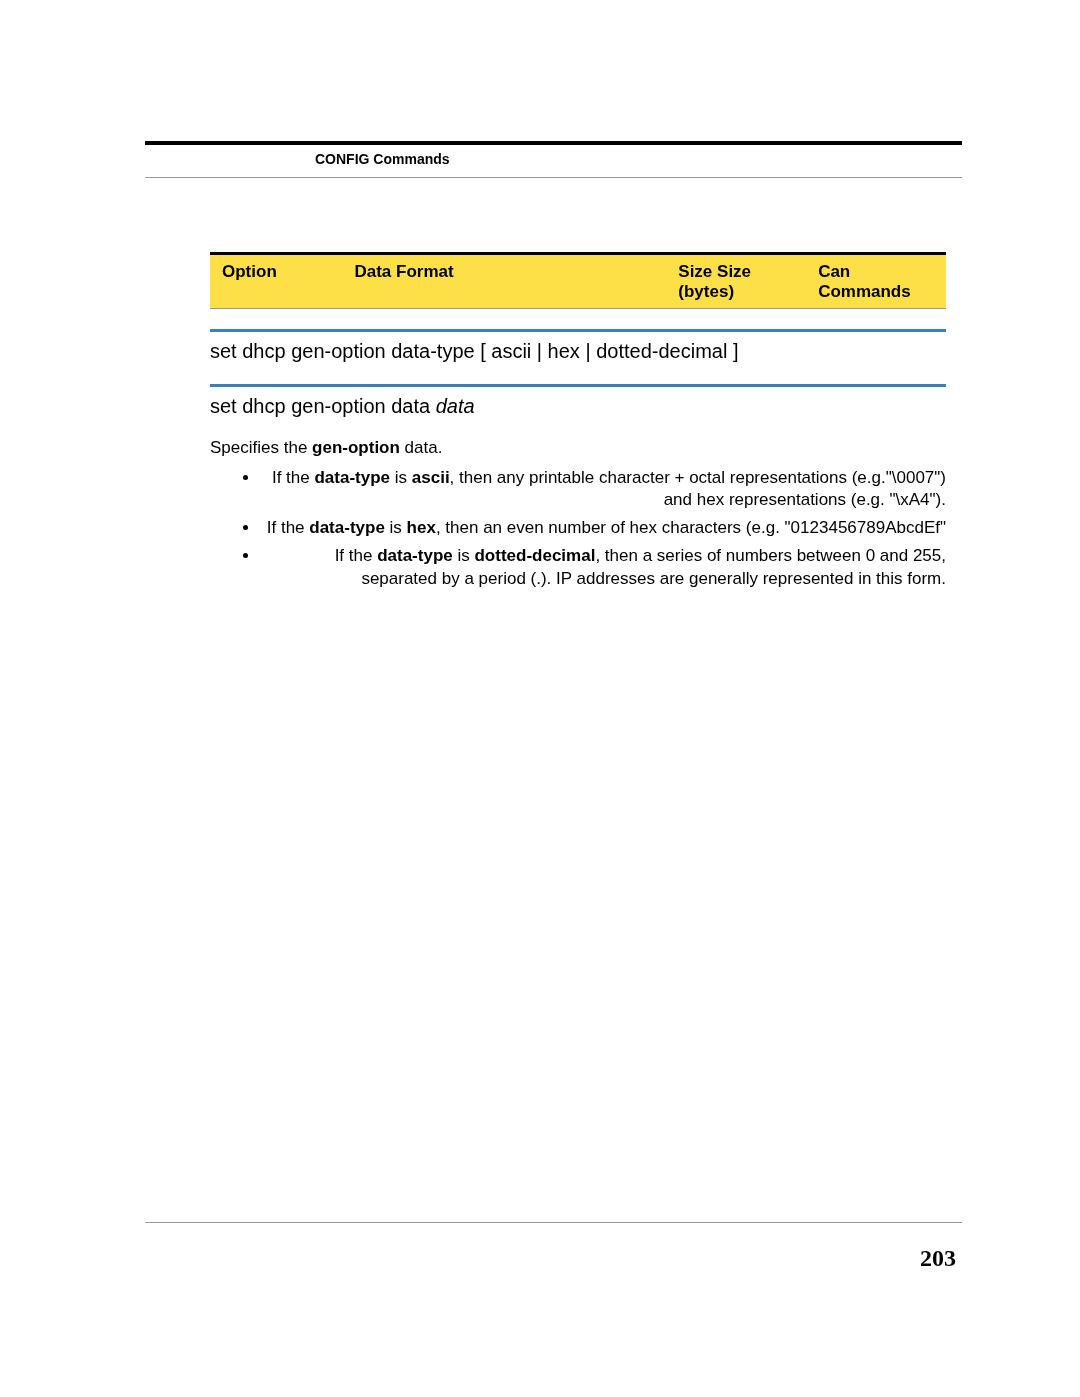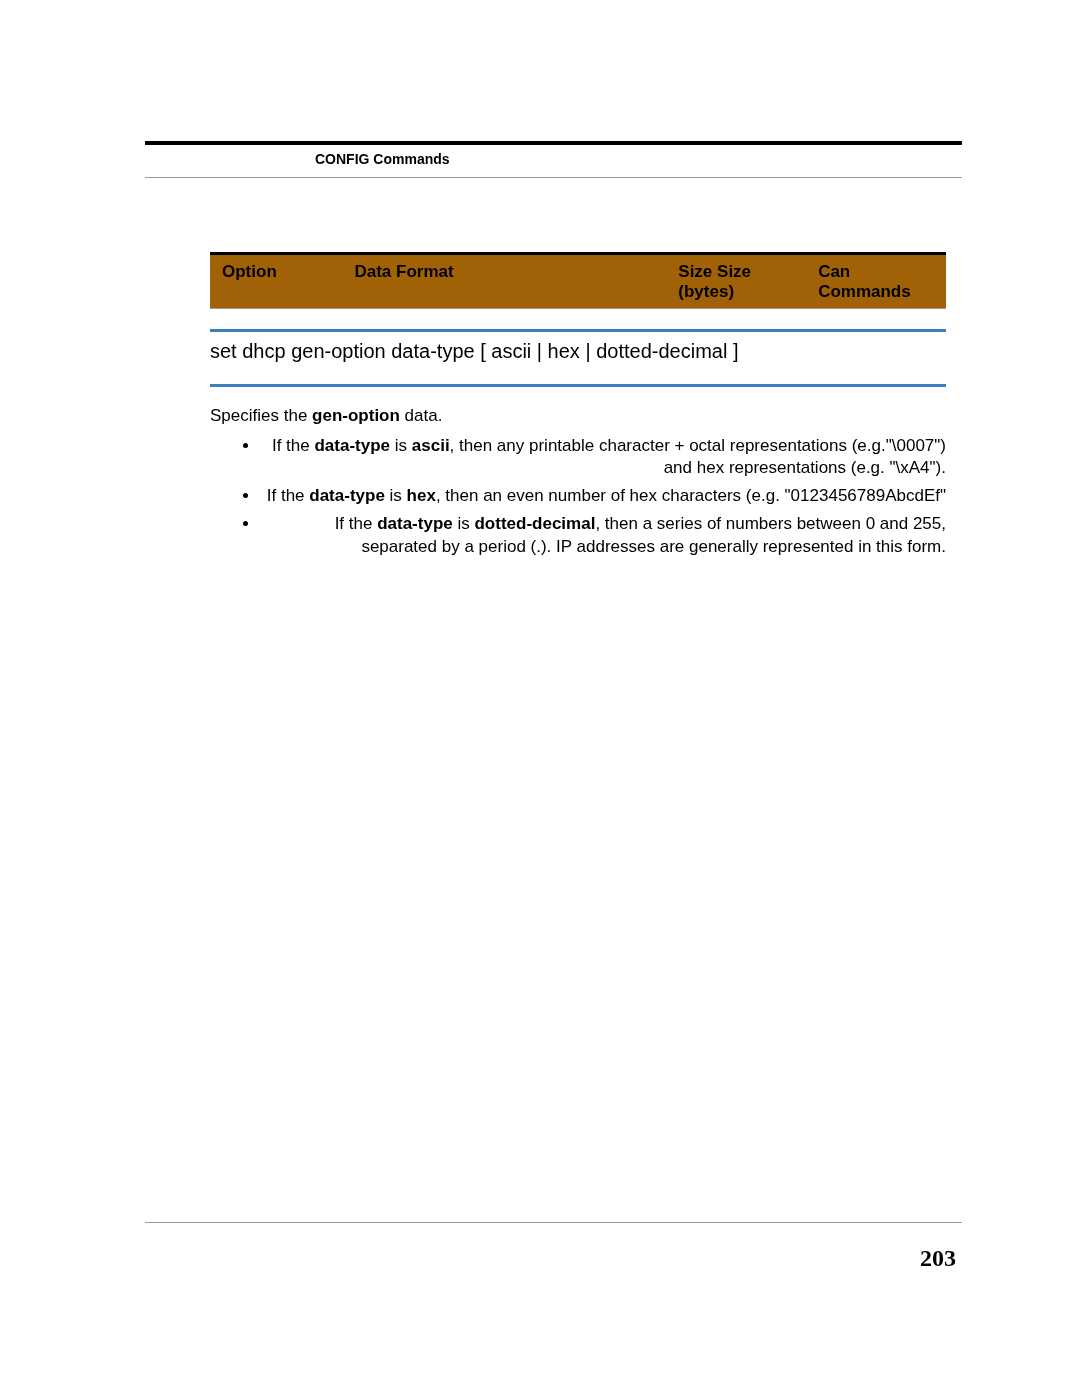--- a/index.html
+++ b/index.html
@@ -44,21 +44,21 @@
     right: 160px;
     top: 252px;
   }
 
   table.opt {
     width: 100%;
     border-collapse: collapse;
     font-size: 17px;
   }
   table.opt thead th {
-    background: #a16207;
+    background: #fde047;
     color: #000;
     font-weight: bold;
     text-align: left;
     padding: 7px 10px 7px 12px;
     border-top: 3px solid #000;
     border-bottom: 1px solid #999;
     vertical-align: top;
     line-height: 1.15;
   }
   table.opt tbody td {
@@ -142,20 +142,23 @@
       </tbody>
     </table>
 
     <div class="section">
       <div class="section-rule"></div>
       <div class="section-title">set dhcp gen-option data-type [ ascii | hex | dotted-decimal ]</div>
     </div>
 
     <div class="section">
       <div class="section-rule"></div>
+      <div class="section-title">
+        <span>set dhcp gen-option data </span><span class="ital">data</span>
+      </div>
       <div class="section-body">
         <p>
           <span>Specifies the </span><b>gen-option</b><span> data.</span>
         </p>
         <ul>
           <li>
             <span>If the </span><b>data-type</b><span> is </span><b>ascii</b><span>, then any printable character + octal representations (e.g."\0007") and hex representations (e.g. "\xA4").</span>
           </li>
           <li>
             <span>If the </span><b>data-type</b><span> is </span><b>hex</b><span>, then an even number of hex characters (e.g. "0123456789AbcdEf"</span>

